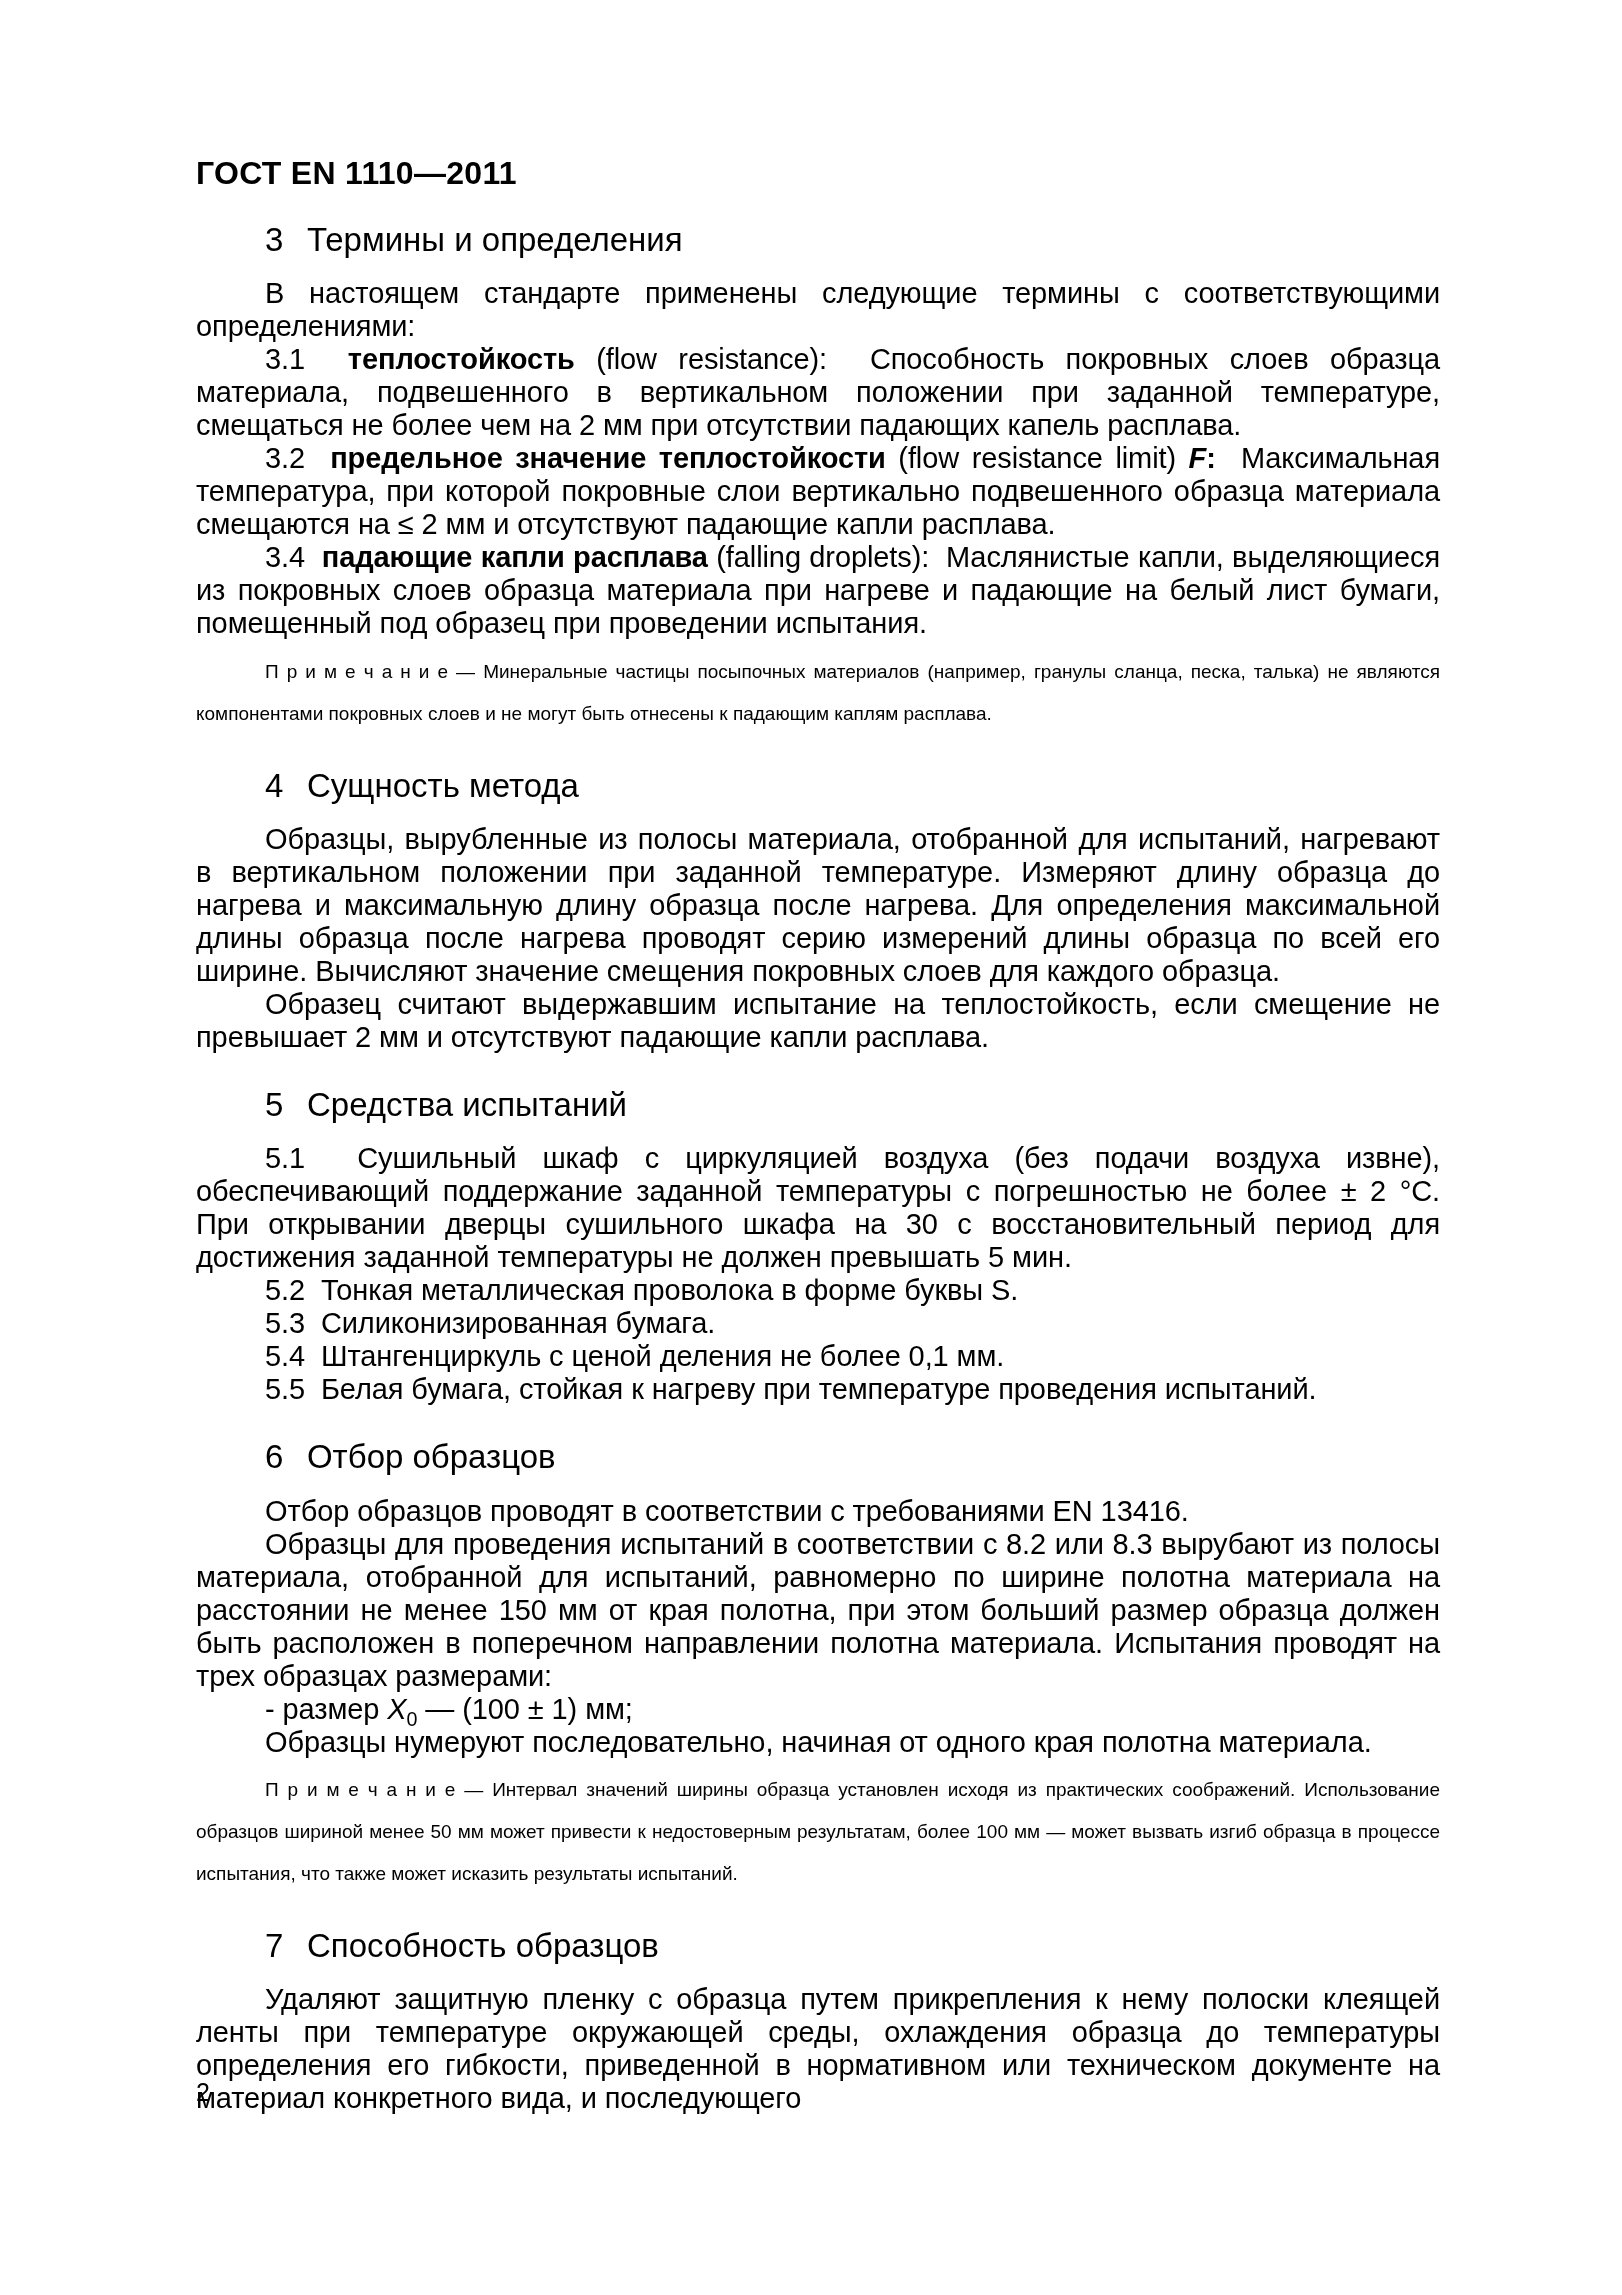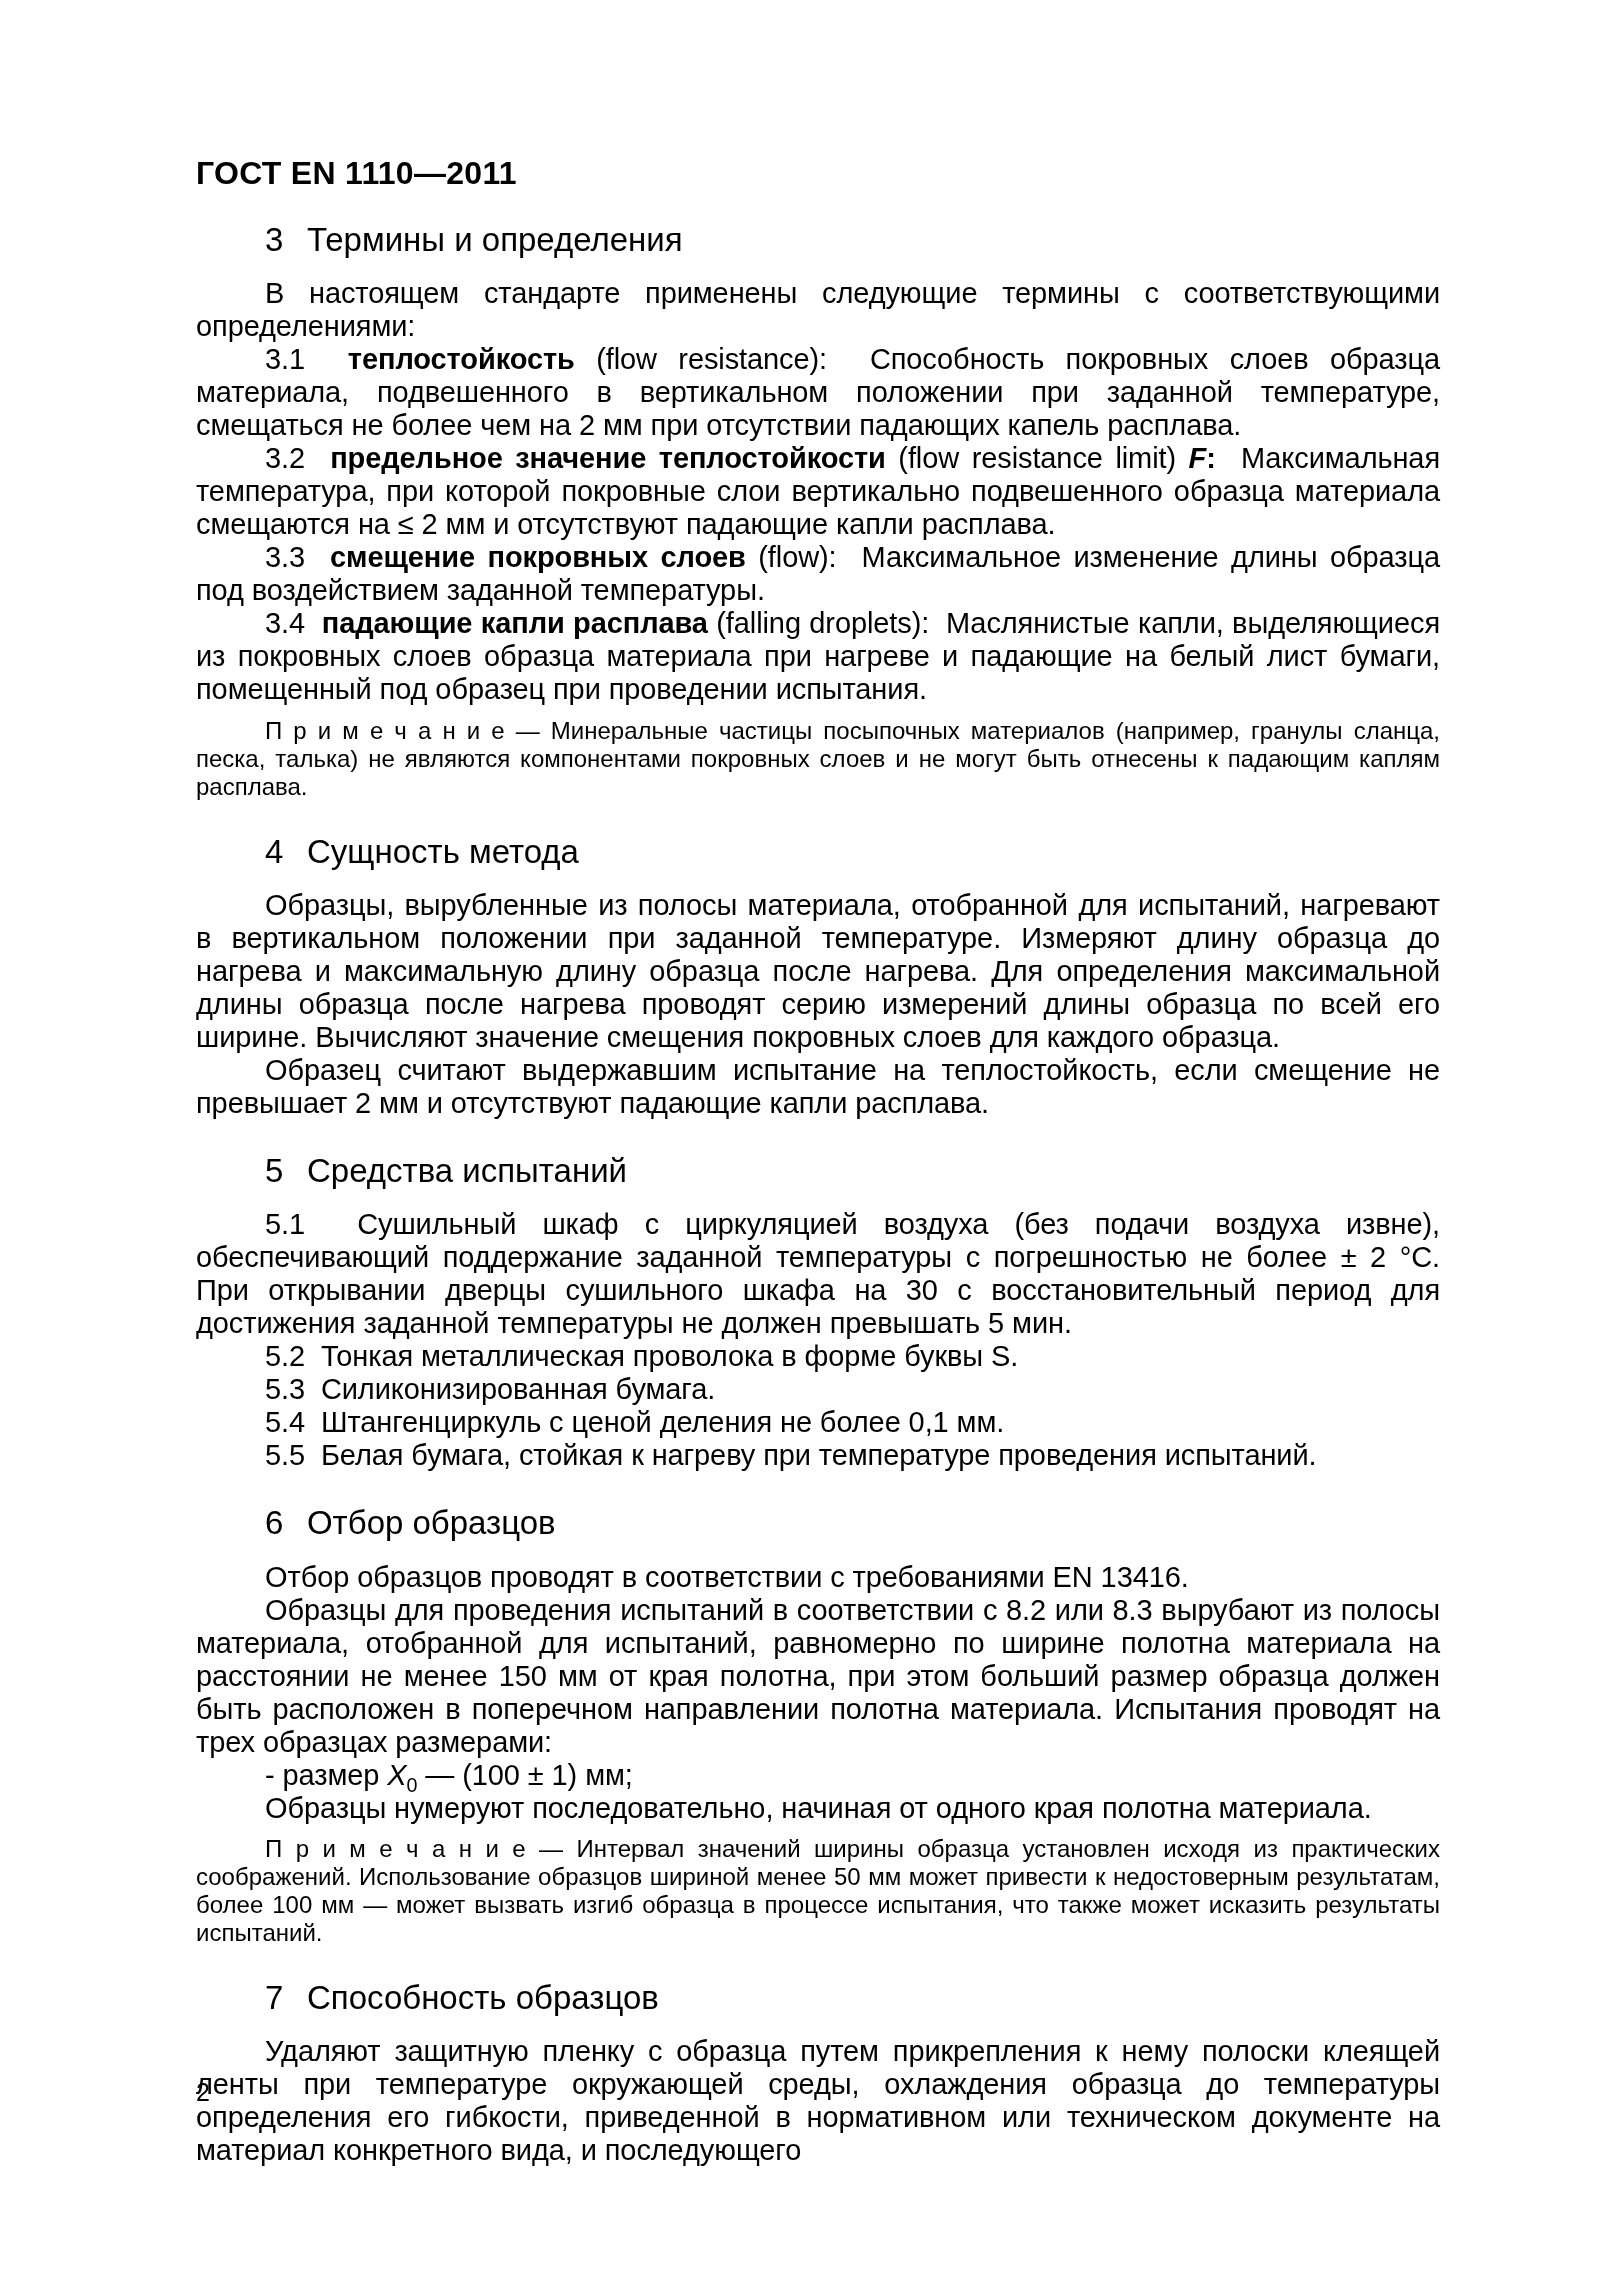--- a/index.html
+++ b/index.html
@@ -36,22 +36,22 @@
   }
   p {
     margin: 0;
     font-size: 29px;
     line-height: 33px;
     text-indent: 69px;
     text-align: justify;
     letter-spacing: -0.1px;
   }
   p.note {
-    font-size: 24px;
-    line-height: 28px;
+    font-size: 19px;
+    line-height: 42px;
     margin: 10.5px 0;
     letter-spacing: 0;
   }
   p.li {
     text-align: left;
   }
   .b { font-weight: bold; }
   .i { font-style: italic; }
   .sub {
     font-size: 0.68em;
@@ -70,21 +70,20 @@
 <body>
 
 <div class="page">
   <div class="running-header">ГОСТ EN 1110—2011</div>
 
   <main>
       <div class="heading"><span class="h-num">3</span><span>Термины и определения</span></div>
       <p class="p"><span>В настоящем стандарте применены следующие термины с соответствующими определениями:</span></p>
       <p class="p"><span>3.1&nbsp; </span><span class="b">теплостойкость</span><span> (flow resistance):&nbsp; Способность покровных слоев образца материала, подвешенного в вертикальном положении при заданной температуре, смещаться не более чем на 2 мм при отсутствии падающих капель расплава.</span></p>
       <p class="p"><span>3.2&nbsp; </span><span class="b">предельное значение теплостойкости</span><span> (flow resistance limit) </span><span class="b i">F</span><span class="b">:</span><span>&nbsp; Максимальная температура, при которой покровные слои вертикально подвешенного образца материала смещаются на ≤ 2 мм и отсутствуют падающие капли расплава.</span></p>
-      <p class="p"><span>3.3&nbsp; </span><span class="b">смещение покровных слоев</span><span> (flow):&nbsp; Максимальное изменение длины образца под воздействием заданной температуры.</span></p>
       <p class="p"><span>3.4&nbsp; </span><span class="b">падающие капли расплава</span><span> (falling droplets):&nbsp; Маслянистые капли, выделяющиеся из покровных слоев образца материала при нагреве и падающие на белый лист бумаги, помещенный под образец при проведении испытания.</span></p>
       <p class="note"><span>П р и м е ч а н и е — Минеральные частицы посыпочных материалов (например, гранулы сланца, песка, талька) не являются компонентами покровных слоев и не могут быть отнесены к падающим каплям расплава.</span></p>
       <div class="heading"><span class="h-num">4</span><span>Сущность метода</span></div>
       <p class="p"><span>Образцы, вырубленные из полосы материала, отобранной для испытаний, нагревают в вертикальном положении при заданной температуре. Измеряют длину образца до нагрева и максимальную длину образца после нагрева. Для определения максимальной длины образца после нагрева проводят серию измерений длины образца по всей его ширине. Вычисляют значение смещения покровных слоев для каждого образца.</span></p>
       <p class="p"><span>Образец считают выдержавшим испытание на теплостойкость, если смещение не превышает 2 мм и отсутствуют падающие капли расплава.</span></p>
       <div class="heading"><span class="h-num">5</span><span>Средства испытаний</span></div>
       <p class="p"><span>5.1&nbsp; Сушильный шкаф с циркуляцией воздуха (без подачи воздуха извне), обеспечивающий поддержание заданной температуры с погрешностью не более ± 2 °С. При открывании дверцы сушильного шкафа на 30 с восстановительный период для достижения заданной температуры не должен превышать 5 мин.</span></p>
       <p class="p"><span>5.2&nbsp; Тонкая металлическая проволока в форме буквы S.</span></p>
       <p class="p"><span>5.3&nbsp; Силиконизированная бумага.</span></p>
       <p class="p"><span>5.4&nbsp; Штангенциркуль с ценой деления не более 0,1 мм.</span></p>

